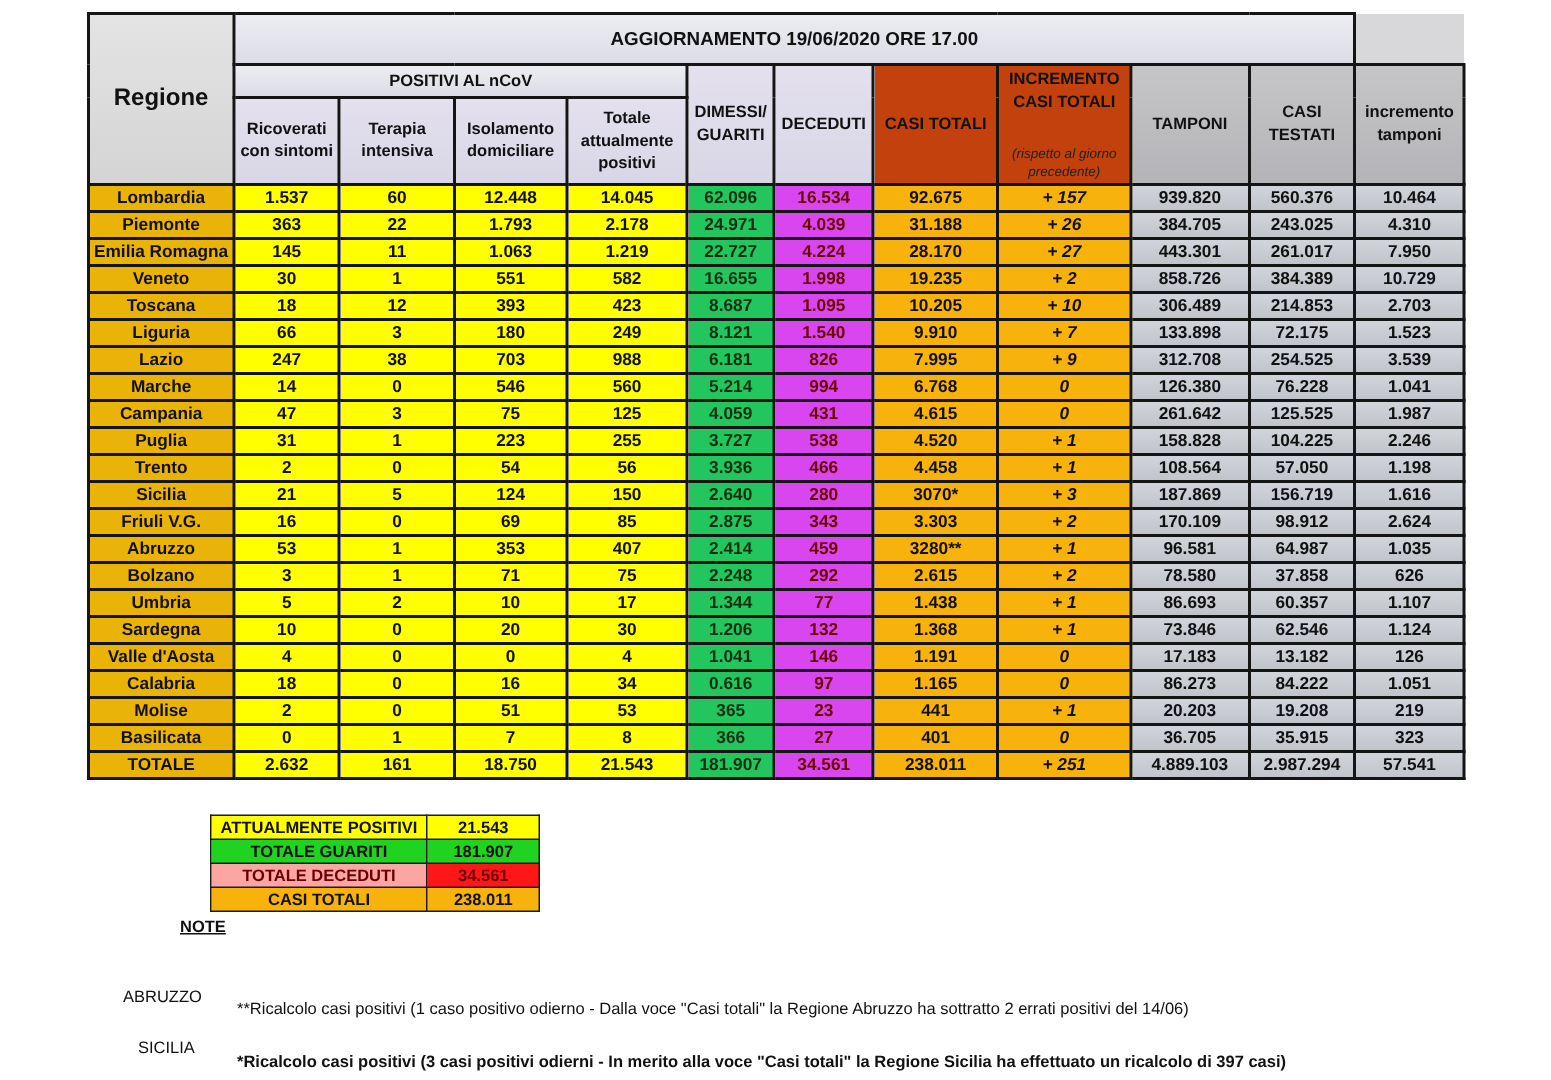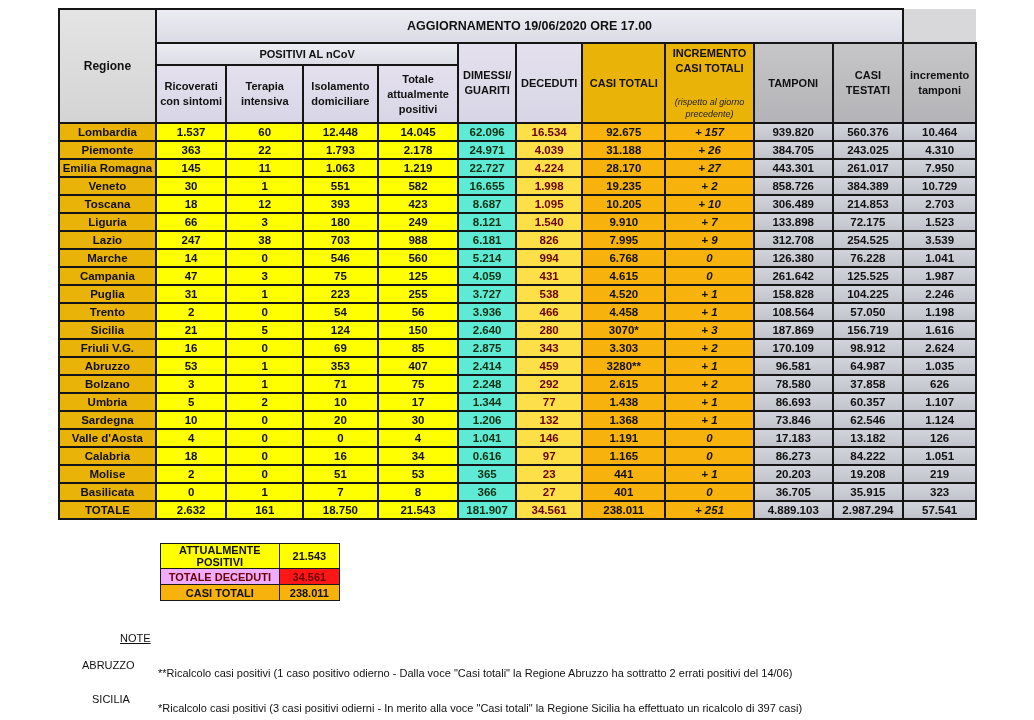--- a/index.html
+++ b/index.html
@@ -5,37 +5,37 @@
   html, body { margin: 0; padding: 0; background: #ffffff; }
   body { width: 1034px; height: 720px; position: relative; overflow: hidden;
          font-family: "Liberation Sans", "DejaVu Sans", sans-serif; color: #111; }
   table.main { position: absolute; left: 58px; top: 8px; border-collapse: collapse;
                table-layout: fixed; width: 919px; }
   table.main td, table.main th { border: 2px solid #151515; padding: 0; text-align: center;
                vertical-align: middle; font-weight: bold; font-size: 11px; overflow: hidden; white-space: nowrap; }
   .hdr-gray { background: linear-gradient(#e4e4e4, #d4d4d4); }
   .hdr-light { background: linear-gradient(#ececf2, #dcdce6); }
   .hdr-lav { background: linear-gradient(#e4e0ee, #d8d6e6); }
-  .hdr-orange { background: #eab308; }
+  .hdr-orange { background: #c2410c; }
   .hdr-dgray { background: linear-gradient(#c6c6c8, #b4b4b8); }
   .hdr-top-right { background: #d8d8da; border-top: none !important; border-right: none !important; }
   th.multiline { white-space: normal; line-height: 15px; font-size: 11px; }
   .sub-note { display: block; font-weight: normal; font-style: italic; font-size: 9px; line-height: 12px; color: #222; margin-top: 20px; }
   td.reg { background: #eab308; font-size: 11.5px; }
   td.y { background: #ffff00; font-weight: normal; }
   td.yb { background: #ffff00; }
-  td.g { background: #5eead4; font-weight: bold; color: #103010; }
-  td.r { background: #fde047; color: #6a0000; font-weight: bold; }
+  td.g { background: #22c55e; font-weight: bold; color: #103010; }
+  td.r { background: #d946ef; color: #6a0000; font-weight: bold; }
   td.o { background: #f8b20c; }
   td.oi { background: #f8b20c; font-style: italic; font-weight: normal; }
   td.gr { background: linear-gradient(#d2d4dc, #c2c4cc); }
   tr.datarow td { height: 16px; font-size: 11.5px; }
-  table.summary { position: absolute; left: 160px; top: 543px; border-collapse: collapse; width: 180px; }
+  table.summary { position: absolute; left: 140px; top: 543px; border-collapse: collapse; width: 220px; }
   table.summary td { border: 1.5px solid #1a1a1a; font-weight: bold; font-size: 11px; text-align: center; height: 15px; padding: 0; }
-  .note-head { position: absolute; left: 91px; top: 632px; font-weight: normal; font-size: 11px; text-decoration: underline; padding-left: 29px; }
+  .note-head { position: absolute; left: 91px; top: 612px; font-weight: bold; font-size: 11px; text-decoration: underline; padding-left: 29px; }
   .note-region { position: absolute; font-size: 11px; }
   .note-text { position: absolute; font-size: 11px; }
 </style>
 </head>
 <body>
 
 <table class="main">
   <colgroup>
     <col style="width:96px">
       <col style="width:70px">
@@ -45,21 +45,21 @@
     <col style="width:57px">
       <col style="width:66px">
       <col style="width:82px">
       <col style="width:88px">
     <col style="width:78px">
       <col style="width:70px">
       <col style="width:72px">
   </colgroup>
   <thead>
     <tr style="height:34px">
-      <th rowspan="3" class="hdr-gray" style="font-size:12px">Regione</th>
+      <th rowspan="3" class="hdr-gray" style="font-size:16px">Regione</th>
       <th colspan="10" class="hdr-light" style="font-size:12.5px">AGGIORNAMENTO 19/06/2020 ORE 17.00</th>
       <th class="hdr-top-right"></th>
     </tr>
     <tr style="height:22px">
       <th colspan="4" class="hdr-light">POSITIVI AL nCoV</th>
       <th rowspan="2" class="hdr-lav multiline" style="white-space:normal">DIMESSI/ GUARITI</th>
       <th rowspan="2" class="hdr-lav">DECEDUTI</th>
       <th rowspan="2" class="hdr-orange">CASI TOTALI</th>
       <th rowspan="2" class="hdr-orange multiline">
         <span style="display:block;white-space:normal">INCREMENTO CASI  TOTALI</span>
@@ -392,27 +392,31 @@
   <colgroup>
       <col style="width:145px">
       <col style="width:75px">
     </colgroup>
   <tbody id="summary-body">
       <tr>
         <td style="background: rgb(255, 255, 0);">ATTUALMENTE POSITIVI</td>
         <td style="background: rgb(255, 255, 0);">21.543</td>
       </tr>
       <tr>
-        <td style="background: #f0abfc; color: rgb(106, 0, 0);">TOTALE DECEDUTI</td>
+        <td style="background: rgb(33, 211, 33);">TOTALE GUARITI</td>
+        <td style="background: rgb(33, 211, 33);">181.907</td>
+      </tr>
+      <tr>
+        <td style="background: #fca5a5; color: rgb(106, 0, 0);">TOTALE DECEDUTI</td>
         <td style="background: rgb(255, 23, 23); color: rgb(106, 0, 0);">34.561</td>
       </tr>
       <tr>
         <td style="background: rgb(248, 178, 12);">CASI TOTALI</td>
         <td style="background: rgb(248, 178, 12);">238.011</td>
       </tr>
     </tbody>
 </table>
 
 <div class="note-head">NOTE</div>
 <div class="note-region" style="left:82px; top:659px;">ABRUZZO</div>
 <div class="note-text" style="left:158px; top:667px;">**Ricalcolo casi positivi (1 caso positivo odierno - Dalla voce "Casi totali" la Regione Abruzzo ha sottratto  2 errati positivi del 14/06)</div>
 <div class="note-region" style="left:92px; top:693px;">SICILIA</div>
-<div class="note-text" style="left:158px; top:702px;">*Ricalcolo casi positivi (3 casi positivi odierni - In merito alla voce "Casi totali" la Regione Sicilia ha effettuato un ricalcolo di 397 casi)</div>
+<div class="note-text" style="left:158px; top:702px;font-weight:bold;">*Ricalcolo casi positivi (3 casi positivi odierni - In merito alla voce "Casi totali" la Regione Sicilia ha effettuato un ricalcolo di 397 casi)</div>
 
 </body></html>

